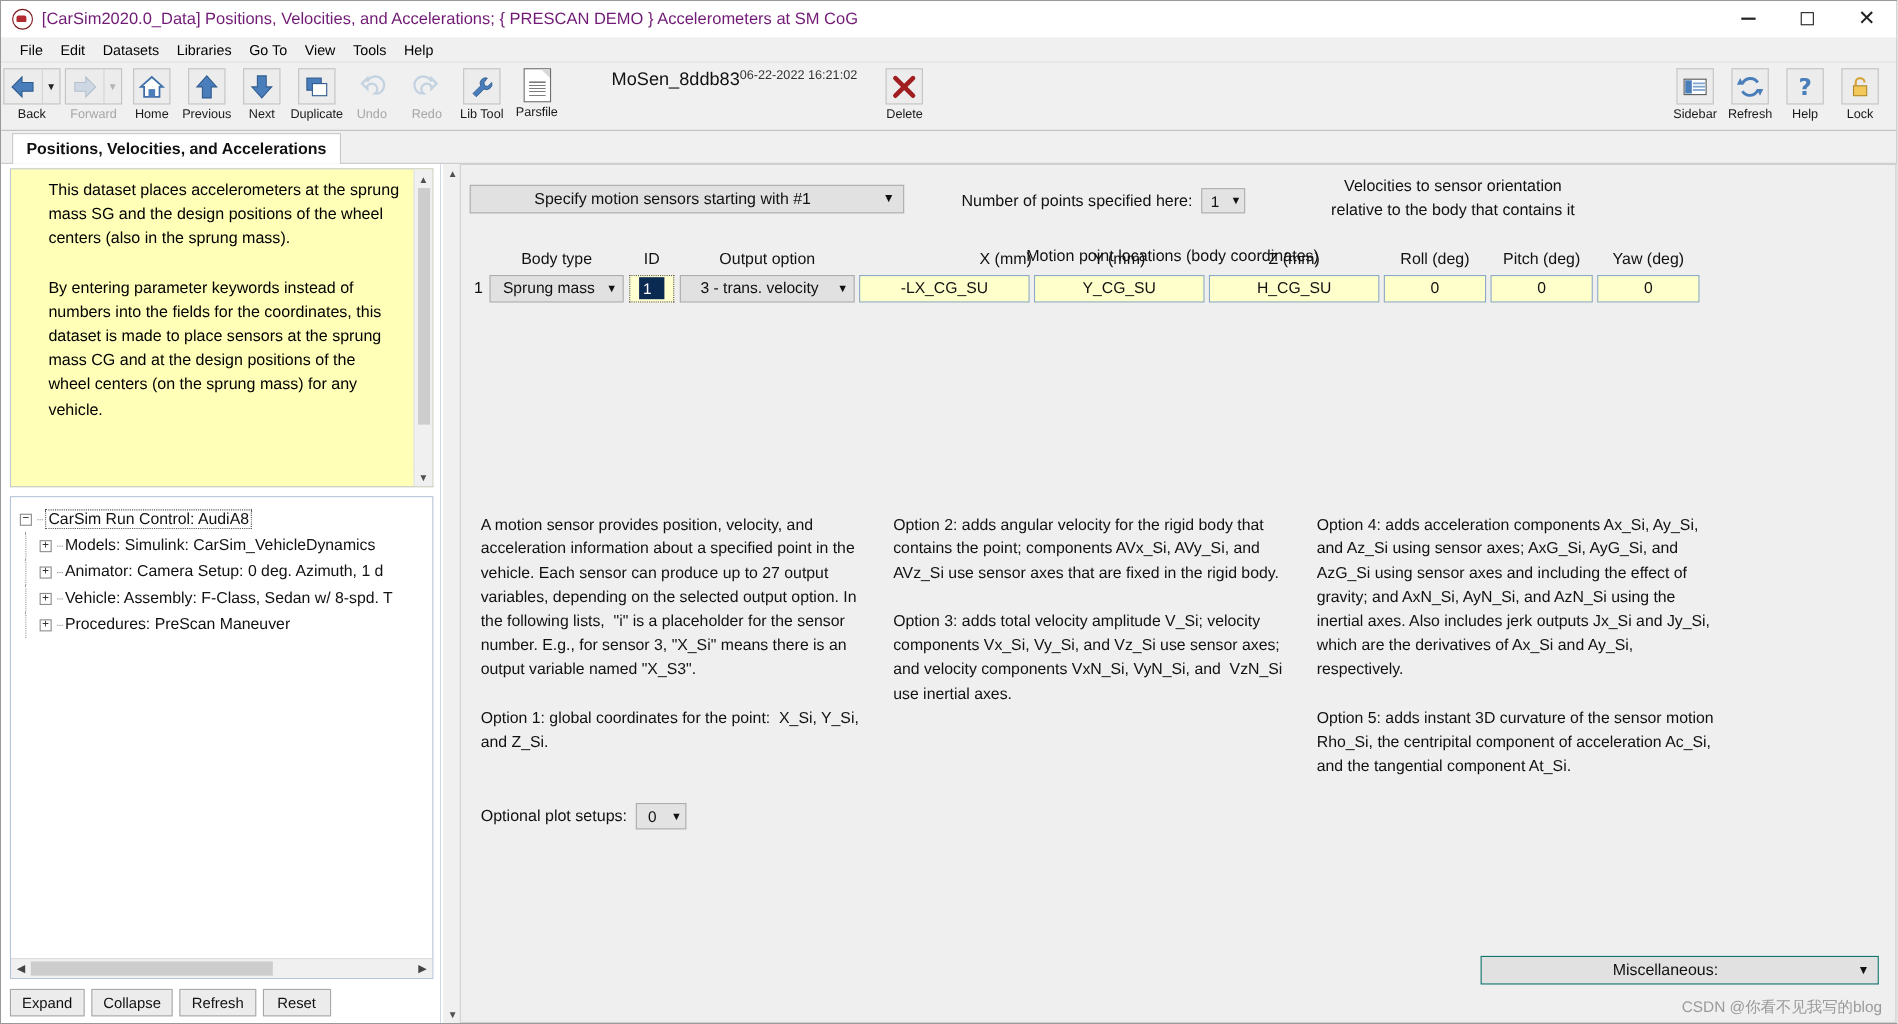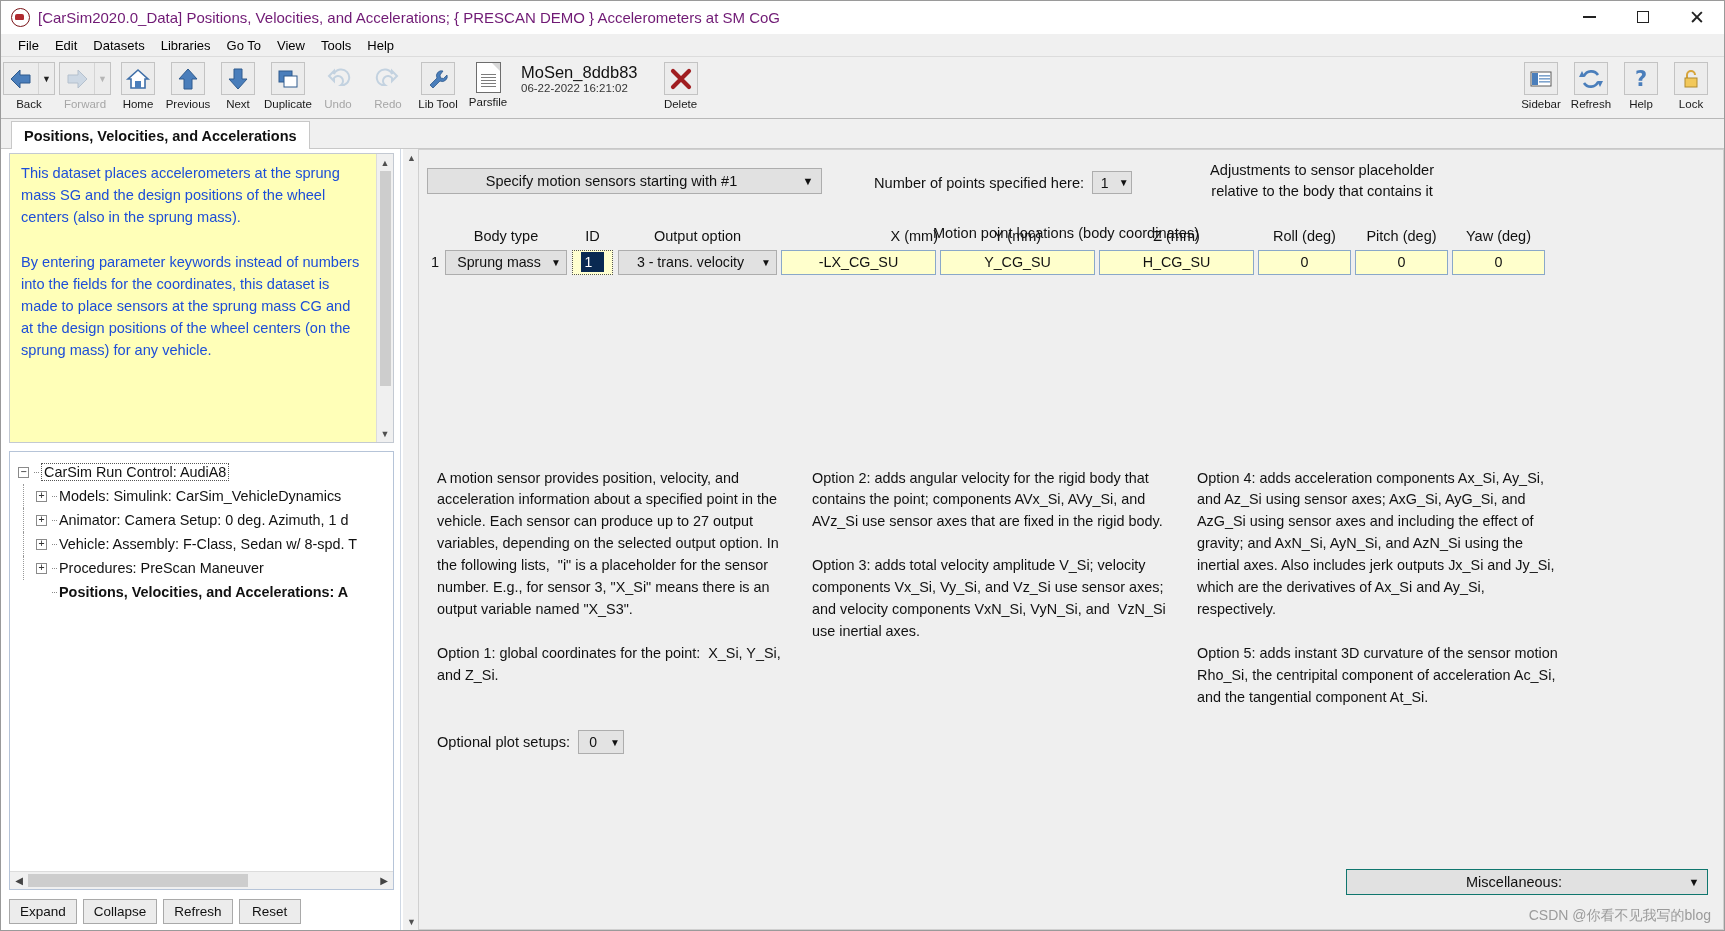--- a/index.html
+++ b/index.html
@@ -143,21 +143,21 @@
     content: "";
     position: absolute; right: 0; top: 0;
     border-left: 8px solid transparent;
     border-top: 8px solid #d8d8d8;
   }
   .file-lines {
     position: absolute; left: 4px; top: 11px; right: 4px;
     height: 14px;
     background: repeating-linear-gradient(to bottom, #7c7c7c 0 1px, transparent 1px 3px);
   }
-  .file-meta { display: flex; flex-direction: column; line-height: 1.15; }
+  .file-meta { display: flex; line-height: 1.15; margin-left: 35px; }
   .file-name { font-size: 16.5px; color: #111; }
   .file-date { font-size: 11.5px; color: #333; }
 
   .tb-right {
     margin-left: auto;
     display: flex;
     align-items: flex-start;
     padding-right: 8px;
   }
 
@@ -218,23 +218,24 @@
     background: #ffffb8;
     display: flex;
     position: relative;
     overflow: hidden;
   }
   .desc-text {
     flex: 1 1 auto;
     padding: 8px 12px 8px 11px;
     font-size: 14.6px;
     line-height: 1.52;
-    color: #1d4ed8;
+    color: #000000;
     white-space: pre-wrap;
     overflow: hidden;
+    margin-left: 23px;
   }
   .vscroll {
     width: 17px;
     flex: 0 0 17px;
     background: #f0f0f0;
     border-left: 1px solid #dcdcdc;
     display: flex;
     flex-direction: column;
     justify-content: space-between;
     align-items: center;
@@ -787,25 +788,20 @@
               <div class="tlabel">Vehicle: Assembly: F-Class, Sedan w/ 8-spd. T</div>
             </div>
 
             <div class="tnode lvl2">
               <div class="tline"></div>
               <div class="tbox">+</div>
               <div class="tdash"></div>
               <div class="tlabel">Procedures: PreScan Maneuver</div>
             </div>
 
-            <div class="tnode lvl2">
-              <div class="tbox none"></div>
-              <div class="tdash"></div>
-              <div class="tlabel bold">Positions, Velocities, and Accelerations: A</div>
-            </div>
 
           </div>
         </div>
         <div class="hscroll">
           <div class="hs-btn">◀</div>
           <div class="hs-track">
               <div class="hs-thumb"></div>
             </div>
           <div class="hs-btn">▶</div>
         </div>
@@ -837,21 +833,21 @@
 
           <div class="pts-block">
             <span>Number of points specified here:</span>
             <span class="mini-combo">
               <span class="v">1</span>
               <span class="car">▼</span>
             </span>
           </div>
 
           <div class="adj-block">
-            <div>Adjustments to sensor placeholder</div>
+            <div>Velocities to sensor orientation</div>
             <div>relative to the body that contains it</div>
           </div>
         </div>
 
         <div class="grid-area">
           <div class="mpl-title">Motion point locations (body coordinates)</div>
 
           <div class="hdr-row">
             <div class="c-num"></div>
             <div class="c-body">Body type</div>

